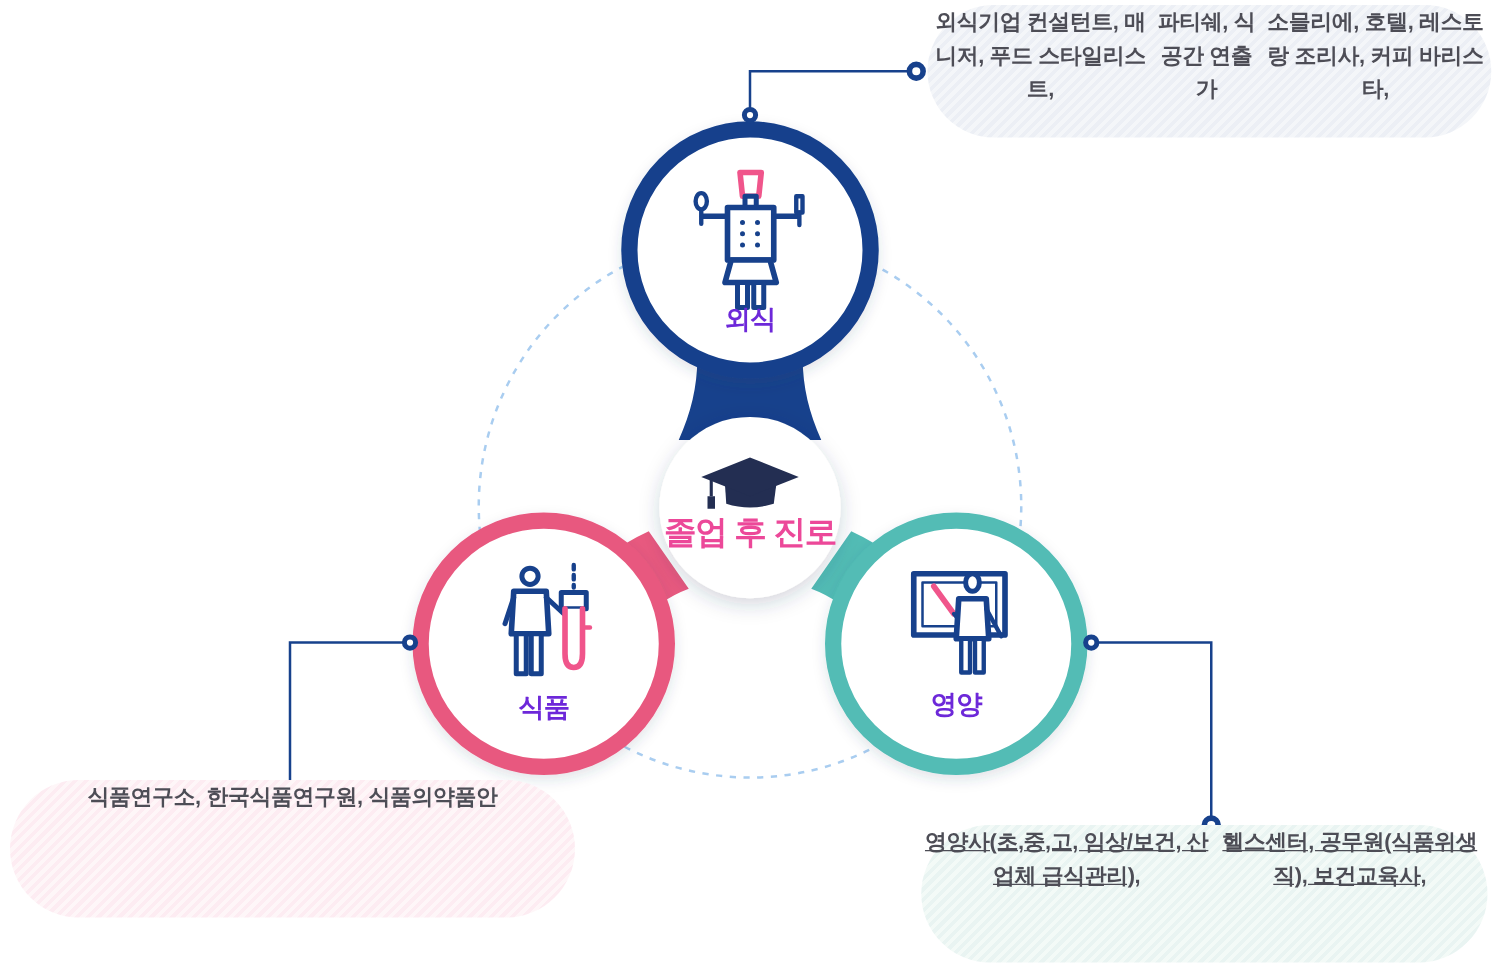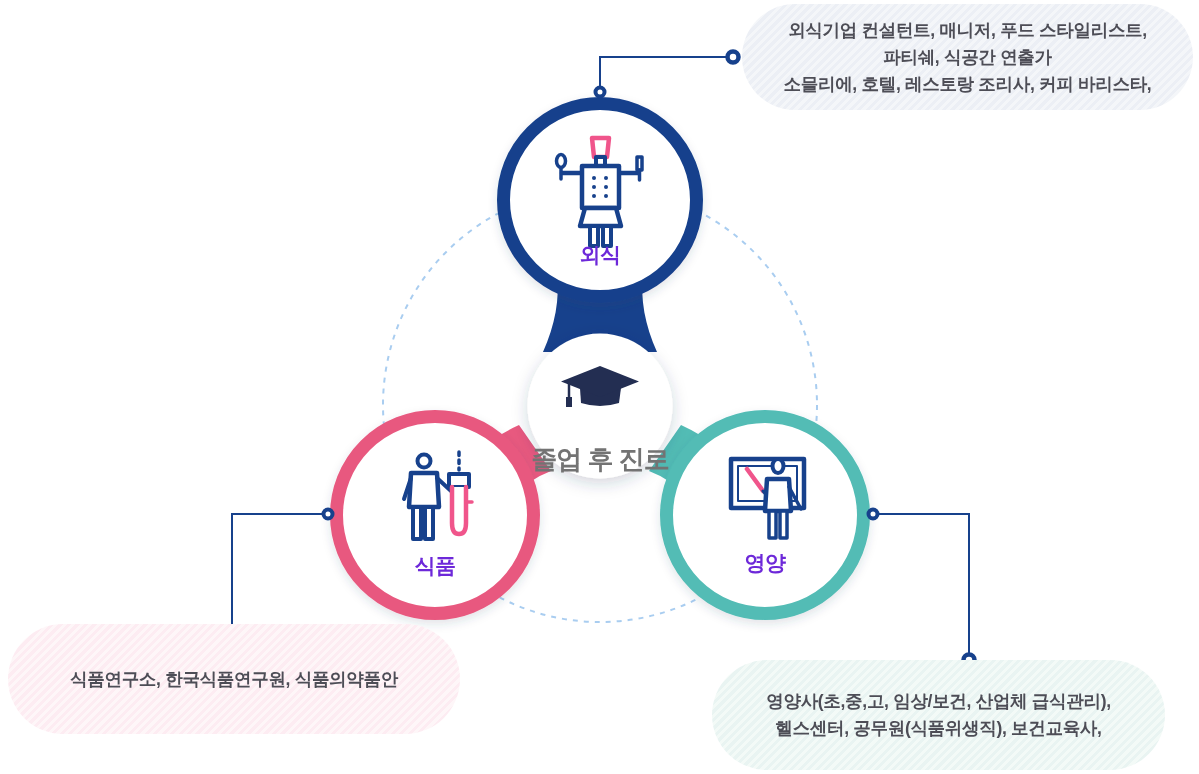--- a/index.html
+++ b/index.html
@@ -3,48 +3,49 @@
 <meta charset="utf-8">
 <style>
   html,body{margin:0;padding:0;background:#fff;}
   .stage{
     position:relative;width:1199px;height:774px;background:#ffffff;overflow:hidden;
     font-family:"Liberation Sans","DejaVu Sans",sans-serif;
   }
   .stage svg{position:absolute;left:0;top:0;}
   
   .bubble{
-    position:absolute;display:flex;flex-direction:column;justify-content:center;
+    position:absolute;display:flex;flex-direction:row;justify-content:center;
     text-align:center;border-radius:56px;
     color:#4d4d56;font-size:17.5px;font-weight:700;line-height:27px;
     letter-spacing:-0.3px;
   }
   .bubble-dining{
     left:742px;top:4px;width:451px;height:106px;
     background:repeating-linear-gradient(135deg,#eceff5 0 3px,#f4f6f9 3px 6px);
   }
   .bubble-food{
     left:8px;top:624px;width:452px;height:110px;
     background:repeating-linear-gradient(135deg,#fdecf2 0 3px,#fef6f8 3px 6px);
   }
   .bubble-nutrition{
-    left:712px;top:660px;width:453px;height:110px;
+    left:737px;top:660px;width:453px;height:110px;
     background:repeating-linear-gradient(135deg,#e9f4f2 0 3px,#f3faf7 3px 6px);
+    text-decoration:underline;
   }
   
   .circle-label{
     position:absolute;width:120px;text-align:center;
     font-size:21px;font-weight:700;color:#6d28d9;letter-spacing:-0.5px;
   }
   .label-dining{left:540px;top:241px;}
   .label-food{left:375px;top:552px;}
   .label-nutrition{left:705px;top:549px;}
   .center-title{
     position:absolute;left:510px;top:408px;width:180px;text-align:center;
-    font-size:26px;font-weight:800;color:#737373;letter-spacing:-1px;margin-top:34px;
+    font-size:26px;font-weight:800;color:#ec4899;letter-spacing:-1px;
   }
 </style>
 </head>
 <body>
 
 <div class="stage">
 
   <svg width="1199" height="774" viewBox="0 0 1199 774">
     <defs>
       <filter id="softsm" x="-40%" y="-40%" width="180%" height="180%">

